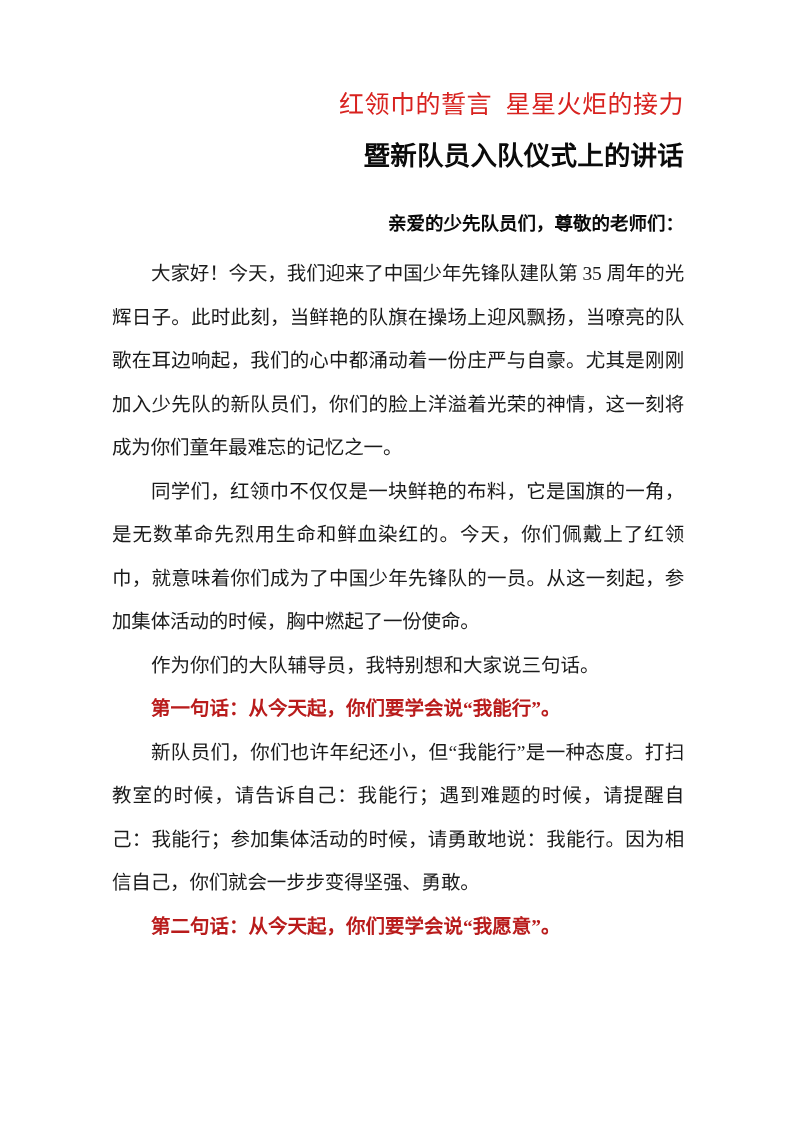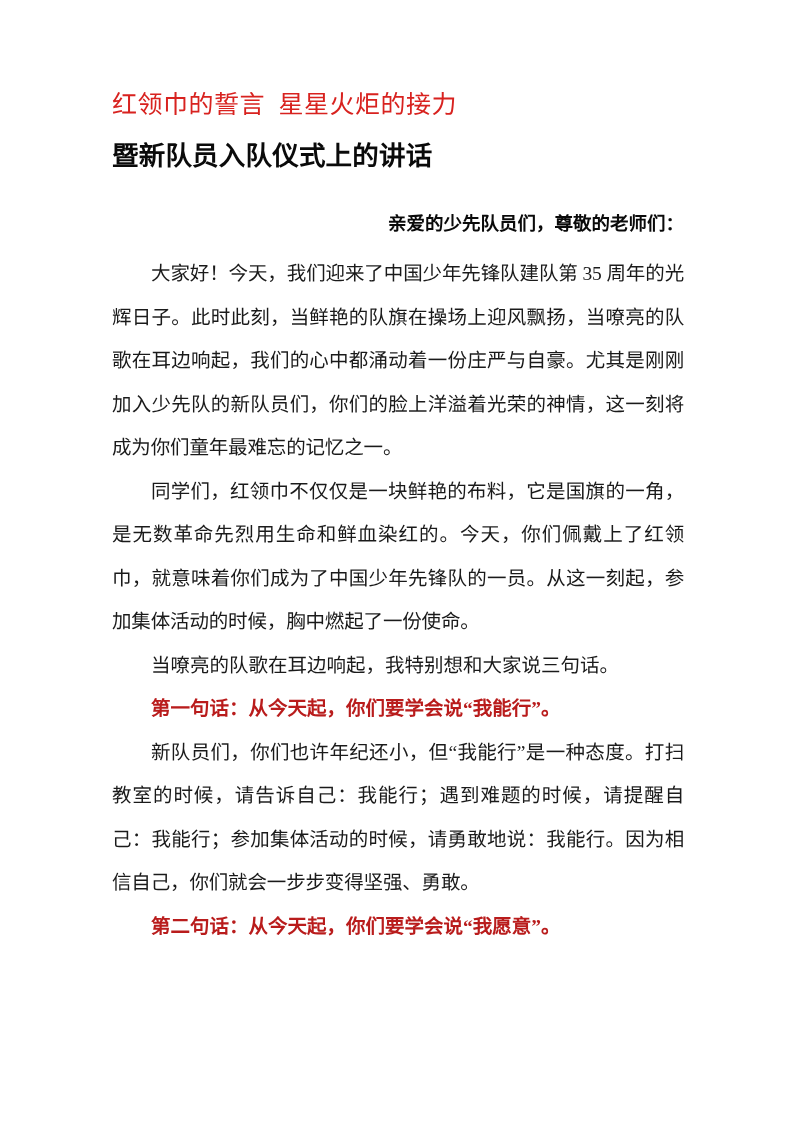--- a/index.html
+++ b/index.html
@@ -29,21 +29,21 @@
   .content {
     position: absolute;
     left: 112px;
     top: 0;
     width: 572px;
   }
 
   
   .title-block {
     margin-top: 88px;
-    text-align: left;
+    text-align: right;
   }
 
   .title-red {
     color: #d8221f;
     font-family: "Liberation Serif", "DejaVu Serif", serif;
     font-size: 25px;
     line-height: 34px;
     letter-spacing: 0.5px;
     font-weight: 400;
     white-space: pre;
@@ -112,21 +112,21 @@
       <div class="title-red">红领巾的誓言  星星火炬的接力</div>
       <div class="title-main line2">暨新队员入队仪式上的讲话</div>
     </div>
 
     <div class="salutation">亲爱的少先队员们，尊敬的老师们：</div>
 
     <p class="para first-body tight">大家好！今天，我们迎来了中国少年先锋队建队第 35 周年的光辉日子。此时此刻，当鲜艳的队旗在操场上迎风飘扬，当嘹亮的队歌在耳边响起，我们的心中都涌动着一份庄严与自豪。尤其是刚刚加入少先队的新队员们，你们的脸上洋溢着光荣的神情，这一刻将成为你们童年最难忘的记忆之一。</p>
 
     <p class="para tight">同学们，红领巾不仅仅是一块鲜艳的布料，它是国旗的一角，是无数革命先烈用生命和鲜血染红的。今天，你们佩戴上了红领巾，就意味着你们成为了中国少年先锋队的一员。从这一刻起，参加集体活动的时候，胸中燃起了一份使命。</p>
 
-    <p class="para">当嘹亮的队歌在耳边响起，我特别想和大家说三句话。</p>
+    <p class="para">作为你们的大队辅导员，我特别想和大家说三句话。</p>
 
     <p class="para bold">第一句话：从今天起，你们要学会说“我能行”。</p>
 
     <p class="para tight">新队员们，你们也许年纪还小，但“我能行”是一种态度。打扫教室的时候，请告诉自己：我能行；遇到难题的时候，请提醒自己：我能行；参加集体活动的时候，请勇敢地说：我能行。因为相信自己，你们就会一步步变得坚强、勇敢。</p>
 
     <p class="para bold">第二句话：从今天起，你们要学会说“我愿意”。</p>
 
   </div>
 </div>
 

